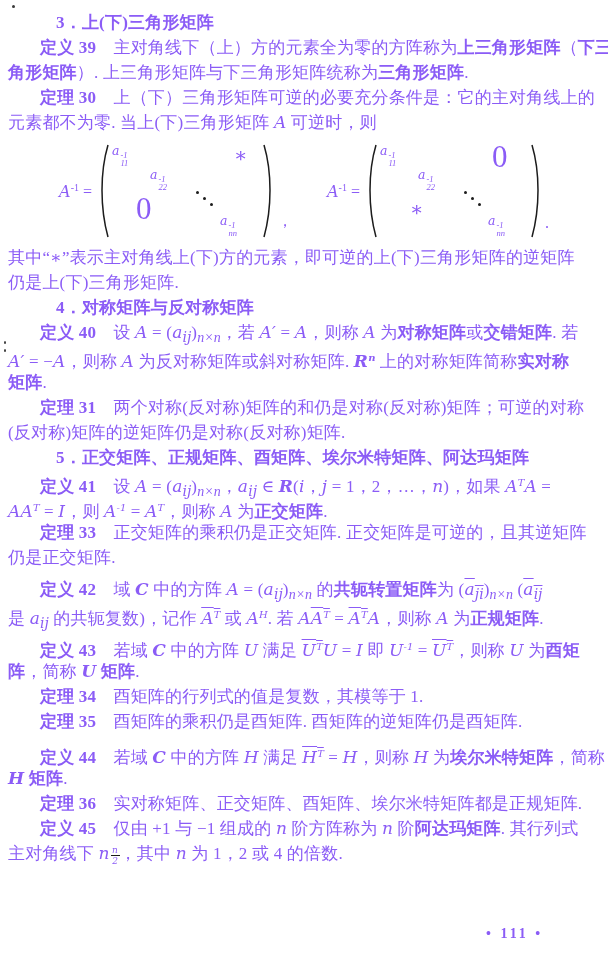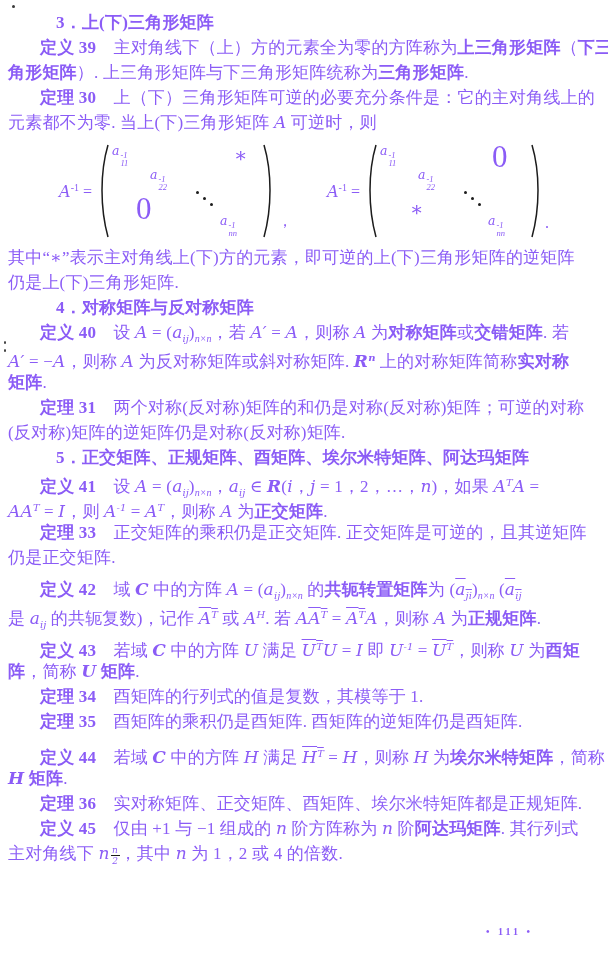--- a/index.html
+++ b/index.html
@@ -9,21 +9,21 @@
   .line{white-space:nowrap;height:25px;line-height:25px;font-size:17px;letter-spacing:.2px;}
   .ind-s{padding-left:56px;}
   .ind-p{padding-left:40px;}
   .ind-c{padding-left:8px;}
   .line.gap{margin-top:7px;}
   .bold{font-weight:700;}
   .var{font-style:italic;font-family:"DejaVu Serif","Liberation Serif",serif;}
   .varb{font-style:italic;font-weight:700;font-family:"DejaVu Serif","Liberation Serif",serif;}
   .varo{font-style:italic;text-decoration:overline;font-family:"DejaVu Serif","Liberation Serif",serif;}
   .sup{font-size:10px;vertical-align:6px;font-style:italic;letter-spacing:0;}
-  .sub{font-size:10px;vertical-align:-4px;font-style:italic;letter-spacing:0;}
+  .sub{font-size:14px;vertical-align:-4px;font-style:italic;letter-spacing:0;}
   .supfrac{display:inline-flex;flex-direction:column;align-items:center;vertical-align:6px;
            font-size:9px;line-height:8px;font-style:italic;margin-left:1px;}
   .supfrac .bar{display:block;width:9px;border-top:1px solid #1a1a1a;margin:1px 0;}
   
   .matrix-row{display:flex;justify-content:center;align-items:center;gap:34px;height:108px;margin:2px 0 0 0;}
   .mx{display:flex;align-items:center;}
   .mx-lhs{font-size:16px;margin-right:5px;white-space:nowrap;}
   .mx-lhs .sup{font-style:normal;}
   .mx-body{position:relative;width:152px;height:96px;display:inline-block;}
   .mxe{position:absolute;font-size:12.5px;white-space:nowrap;}
@@ -32,21 +32,21 @@
             line-height:8px;font-style:italic;vertical-align:-3px;margin-left:1px;}
   .mx-dots{position:absolute;width:20px;height:16px;}
   .mx-dots i{position:absolute;width:3px;height:3px;background:#1c1c1c;border-radius:50%;}
   .mx-dots i:nth-child(1){left:0;top:0;}
   .mx-dots i:nth-child(2){left:7px;top:6px;}
   .mx-dots i:nth-child(3){left:14px;top:12px;}
   .mx-star{position:absolute;font-size:20px;line-height:20px;}
   .mx-big{position:absolute;font-size:31px;line-height:31px;}
   .mx-after{font-size:16px;align-self:flex-end;margin-left:2px;padding-bottom:8px;}
   .mx svg{display:block;}
-  .pagenum{position:absolute;left:486px;top:926px;font-size:10px;font-weight:700;letter-spacing:3px;}
+  .pagenum{position:absolute;left:486px;top:926px;font-size:14px;font-weight:700;letter-spacing:3px;}
   .speck{position:absolute;background:#3a3a3a;border-radius:50%;}
   .s1{left:12px;top:5px;width:3px;height:3px;}
   .s2{left:4px;top:341px;width:2px;height:3px;}
   .s3{left:4px;top:349px;width:2px;height:3px;}
 </style>
 </head>
 <body>
 
 <div class="page">
   <div class="speck s1"></div>

